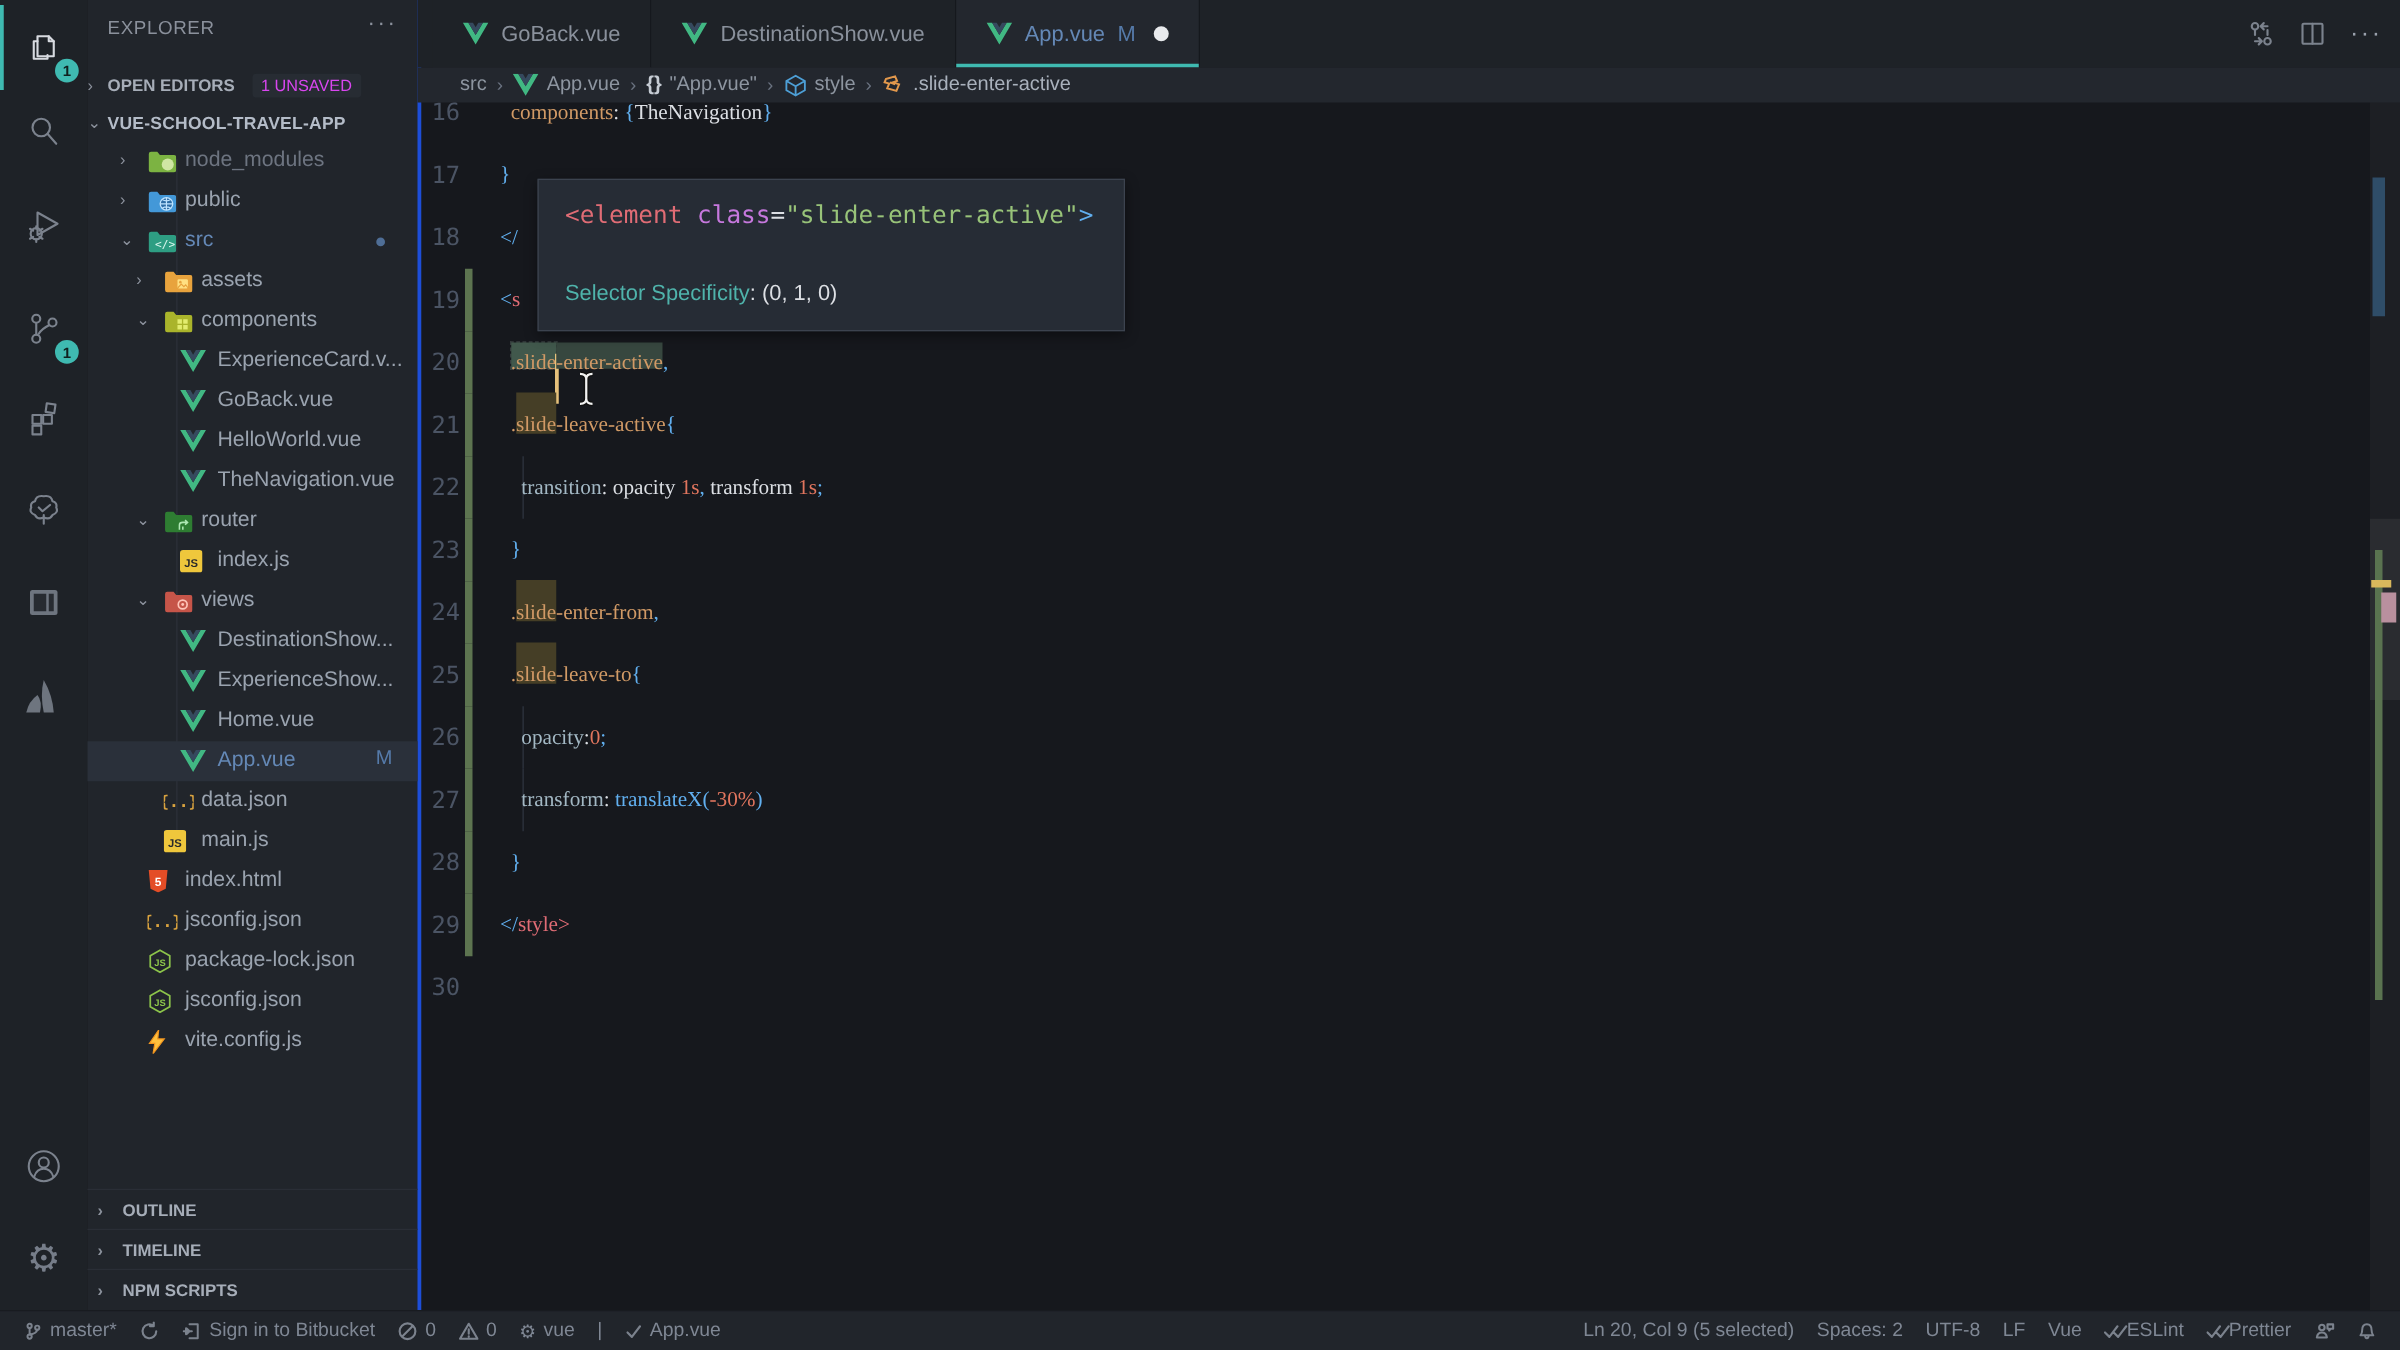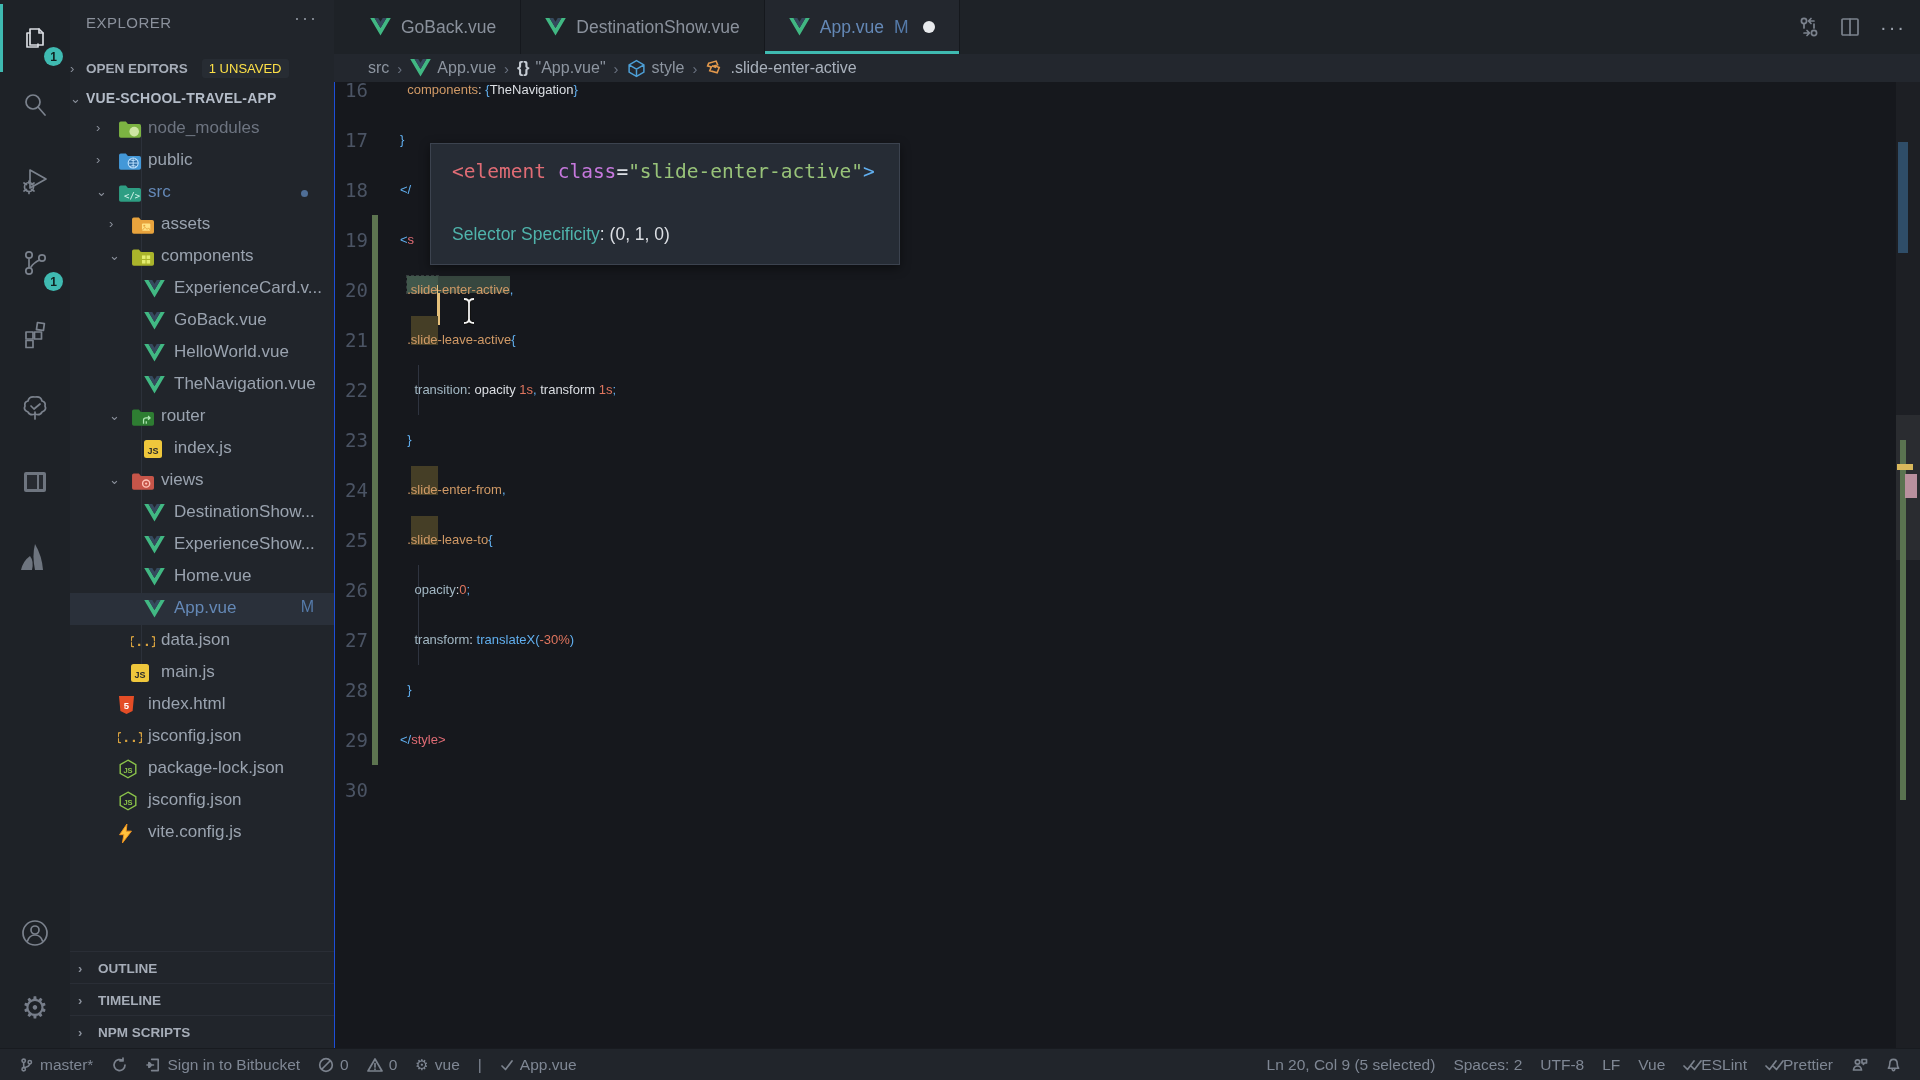--- a/index.html
+++ b/index.html
@@ -9,30 +9,30 @@
   .abs{position:absolute;}
   
   #activitybar{left:0;top:0;width:70px;height:1048px;background:#1e2227;}
   .act-item{position:absolute;left:11px;width:48px;height:48px;display:flex;align-items:center;justify-content:center;}
   .act-badge{position:absolute;right:-4px;bottom:-4px;width:19px;height:19px;border-radius:50%;
              background:#3fbab1;color:#10201e;font-size:12px;font-weight:bold;
              display:flex;align-items:center;justify-content:center;}
   .act-active-bar{position:absolute;left:0;width:3px;background:#3fbab1;}
   .gear-glyph{font-size:30px;color:#767d89;line-height:1;}
   
-  #sidebar{left:70px;top:0;width:264px;height:1048px;background:#21252b;border-right:1px solid #1d4ed8;}
+  #sidebar{left:70px;top:0;width:264px;height:1048px;background:#21252b;border-right:3px solid #1d4ed8;}
   #sb-title{position:absolute;left:16px;top:14px;font-size:15px;letter-spacing:.5px;color:#8b919c;}
   #sb-more{position:absolute;right:16px;top:8px;font-size:18px;letter-spacing:2px;color:#8b919c;}
   .sb-sect{position:absolute;left:0;width:100%;height:30px;border-top:1px solid #2a2e36;
            display:flex;align-items:center;font-weight:bold;font-size:13.5px;color:#a6adb8;}
   .sb-sect .chev{margin:0 8px 0 8px;}
   .chev{color:#8b919c;font-size:13px;width:12px;display:inline-block;}
   #openeditors{position:absolute;left:0;top:54px;width:100%;height:28px;display:flex;align-items:center;}
   #openeditors .lbl{font-weight:bold;font-size:13.5px;color:#a6adb8;margin-left:4px;}
-  #oe-badge{margin-left:14px;background:#272c33;color:#fde047;font-size:13px;padding:2px 7px;border-radius:3px;}
+  #oe-badge{margin-left:14px;background:#272c33;color:#d946ef;font-size:13px;padding:2px 7px;border-radius:3px;}
   #rootrow{position:absolute;left:0;top:84px;width:100%;height:28px;display:flex;align-items:center;}
   #rootrow .lbl{font-weight:bold;font-size:14px;color:#b4bcc8;letter-spacing:.2px;margin-left:4px;}
   #tree{position:absolute;left:0;top:113px;width:100%;}
   .trow{position:relative;height:32px;font-size:17px;}
   .trow .chev{position:absolute;top:7px;}
   .trow .ticon{position:absolute;top:6px;width:24px;height:20px;display:flex;align-items:center;}
   .trow .tlbl{position:absolute;top:5px;white-space:nowrap;color:#9aa3af;}
   .trow.sel{background:#2a303a;}
   .mbadge{position:absolute;right:20px;top:5px;color:#557aa9;font-size:16px;}
   .srcdot{position:absolute;right:26px;top:13px;width:7px;height:7px;border-radius:50%;background:#4f6e96;}
@@ -52,21 +52,21 @@
                font-size:16px;color:#8d95a0;padding-left:34px;}
   .bc-item{display:flex;align-items:center;gap:6px;white-space:nowrap;}
   .bc-sep{margin:0 8px;color:#6a7280;font-size:15px;}
   
   #editor{left:334px;top:0;right:0;height:1048px;background:#23272e;z-index:-2;}
   #codearea{left:334px;top:65px;right:0;}
   .cl{position:relative;height:50px;}
   .ln{position:absolute;left:0;top:0;width:34px;text-align:right;font-family:"DejaVu Sans Mono",monospace;
       font-size:19px;line-height:50px;color:#4b5464;}
   .gitbar{position:absolute;left:38px;top:0;bottom:0;width:6px;background:#5d7450;}
-  .ctext{position:absolute;left:66px;top:0;font-family:Liberation Sans, sans-serif;font-size:13px;
+  .ctext{position:absolute;left:66px;top:0;font-family:Liberation Serif, serif;font-size:17px;
          line-height:50px;white-space:pre;}
   .guide{position:absolute;left:84px;top:0;bottom:0;width:1px;background:#2f3440;}
   .c-o{color:#d19a66}.c-b{color:#61afef}.c-r{color:#e06c75}.c-w{color:#dcdfe4}
   .c-p{color:#a3b8c4}.c-n{color:#e0755e}.c-pu{color:#c678dd}.c-g{color:#98c379}.c-t{color:#4fb3ab}
   .tok{position:relative;z-index:0;}
   .bg-hov::before,.bg-sel::before,.bg-occ::before{content:'';position:absolute;left:0;right:0;z-index:-1;}
   .bg-hov::before{top:-6px;bottom:4px;background:#37473f;}
   .bg-sel::before{top:-6px;bottom:4px;background:#41584c;outline:1px dashed rgba(200,230,210,.18);}
   .bg-occ::before{top:-16px;bottom:2px;background:#453e26;}
   .caret::after{content:'';position:absolute;right:-2px;top:3px;height:40px;width:3px;background:#e5c07b;z-index:3;}

